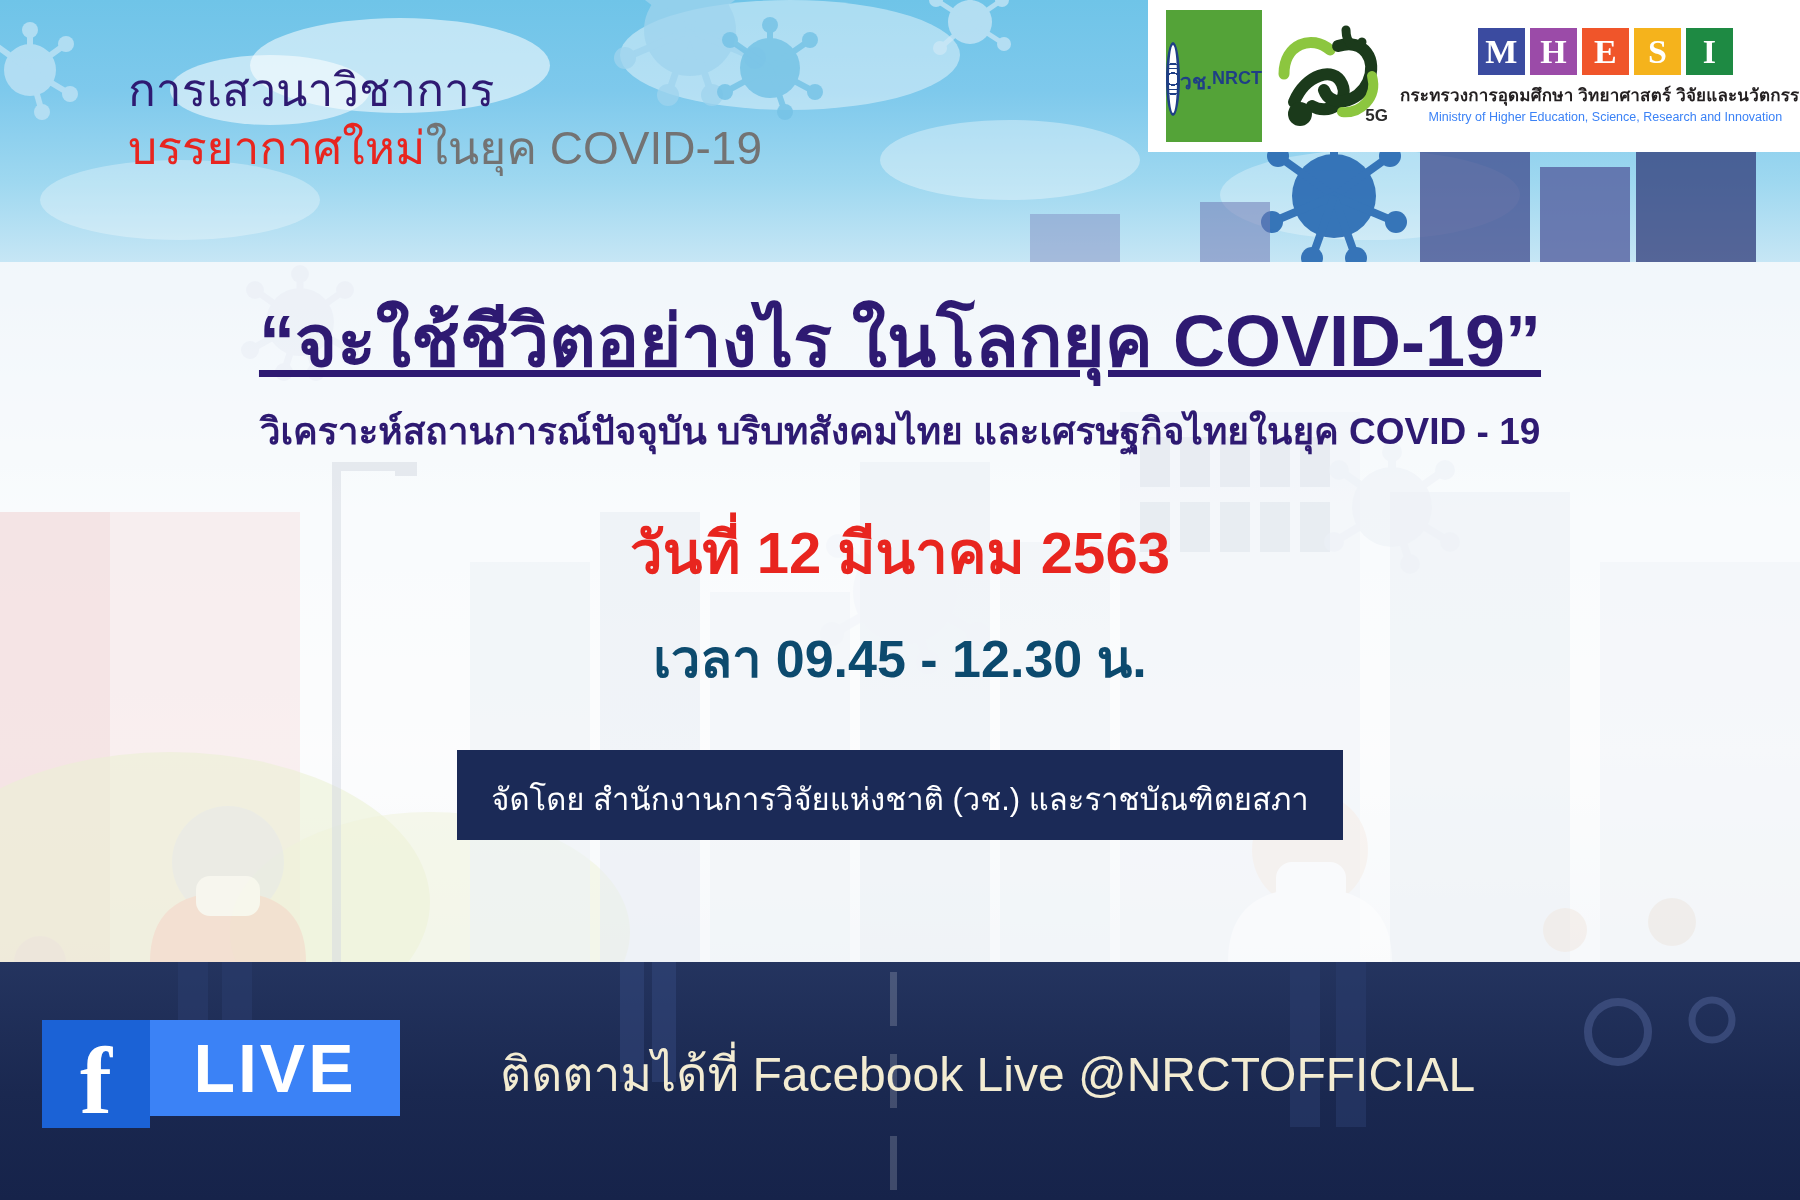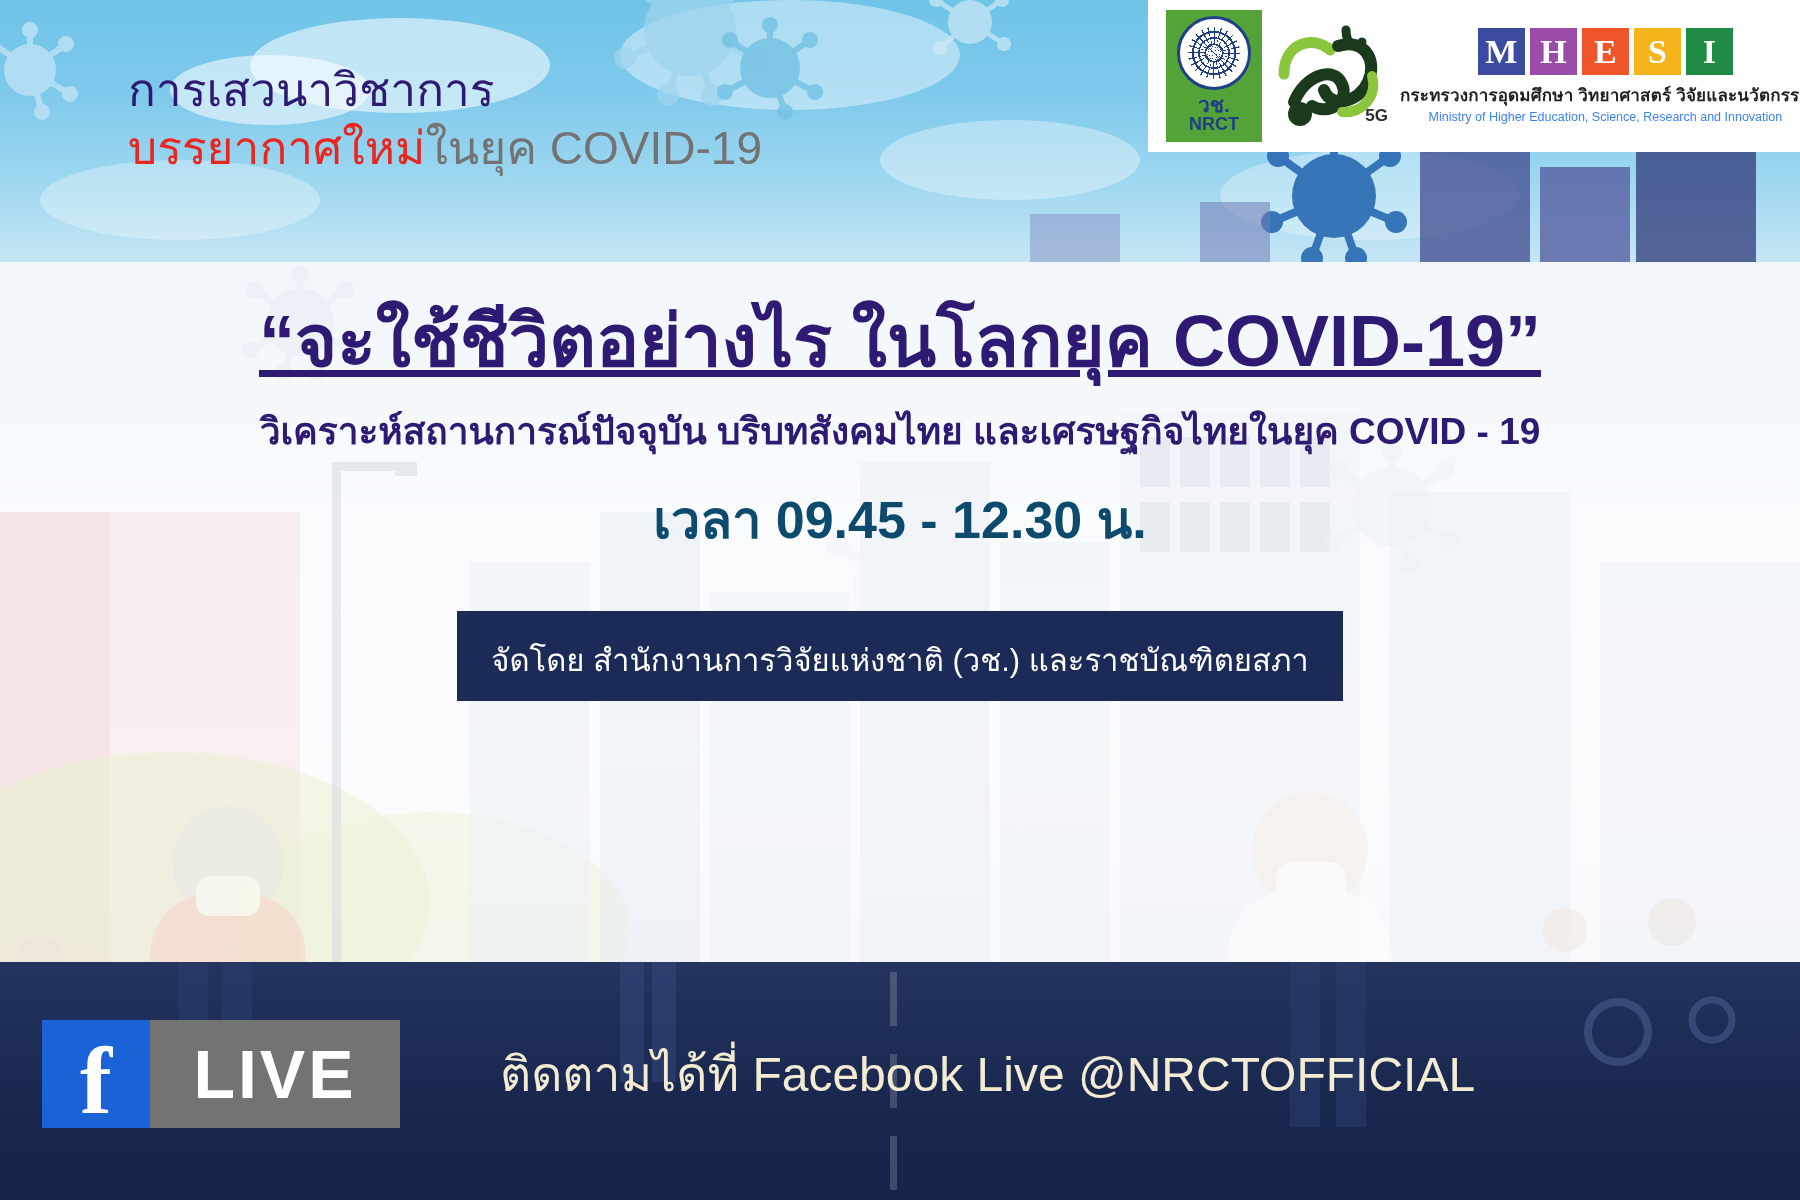--- a/index.html
+++ b/index.html
@@ -80,21 +80,21 @@
     background: #ffffff;
     display: flex;
     align-items: center;
     gap: 10px;
     padding: 8px 10px 8px 18px;
     z-index: 40;
   }
   .logo-nrct {
     width: 96px; height: 132px;
     background: #54a338;
-    display: flex; flex-direction: column;
+    display: flex; 
     align-items: center; justify-content: flex-start;
     padding-top: 6px;
     flex: 0 0 auto;
   }
   .nrct-wheel {
     width: 74px; height: 74px; border-radius: 50%;
     background:
       radial-gradient(circle at 50% 50%, #ffffff 0 16%, #1f3f86 16% 20%, #ffffff 20% 30%, #1f3f86 30% 33%, #ffffff 33% 42%, #1f3f86 42% 46%, #ffffff 46% 100%);
     border: 3px solid #1f3f86;
     position: relative;
@@ -208,22 +208,22 @@
   }
   .fb-f {
     color: #ffffff;
     font-family: "Liberation Serif", serif;
     font-weight: bold;
     font-size: 96px;
     line-height: .82;
     margin-top: 14px;
   }
   .live-box {
-    width: 250px; height: 108px;
-    background: #737373;
+    width: 250px; height: 96px;
+    background: #3b82f6;
     display: flex; align-items: center; justify-content: center;
   }
   .live-text {
     color: #ffffff;
     font-weight: bold;
     font-size: 68px;
     letter-spacing: 3px;
   }
   .follow-text {
     position: absolute;
@@ -517,20 +517,21 @@
   <div class="header-text">
     <div class="header-line1">การเสวนาวิชาการ</div>
     <div class="header-line2">
       <span class="red">บรรยากาศใหม่</span><span class="blue">ในยุค COVID-19</span>
     </div>
   </div>
 
   <div class="content">
     <div class="main-title">“จะใช้ชีวิตอย่างไร ในโลกยุค COVID-19”</div>
     <div class="sub-title">วิเคราะห์สถานการณ์ปัจจุบัน บริบทสังคมไทย และเศรษฐกิจไทยในยุค COVID - 19</div>
+    <div class="event-date">วันที่ 12 มีนาคม 2563</div>
     <div class="event-time">เวลา 09.45 - 12.30 น.</div>
     <div class="organizer-wrap">
       <div class="organizer">จัดโดย สำนักงานการวิจัยแห่งชาติ (วช.) และราชบัณฑิตยสภา</div>
     </div>
   </div>
 
   <div class="fb-live">
     <div class="fb-box">
       <span class="fb-f">f</span>
     </div>

